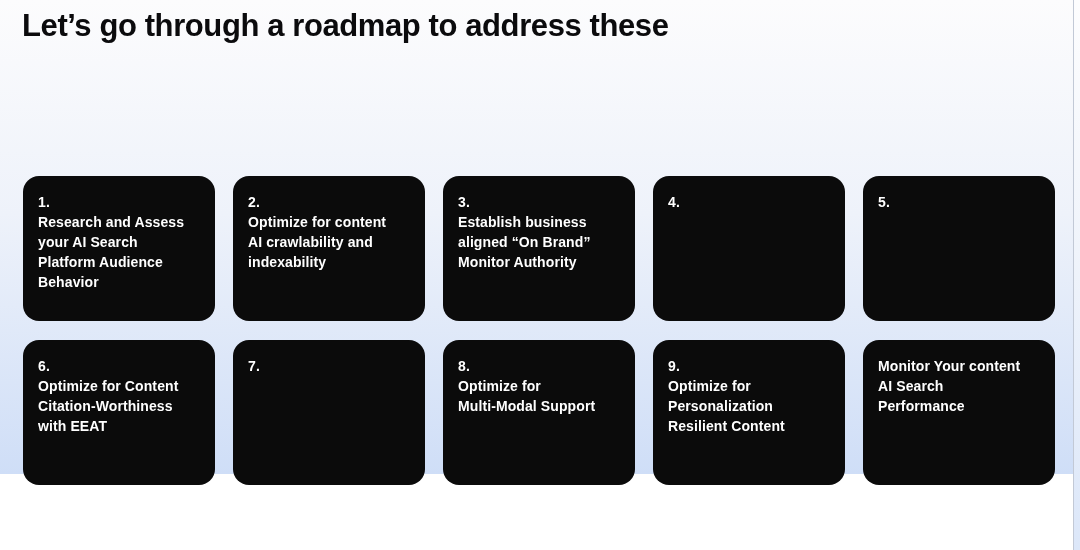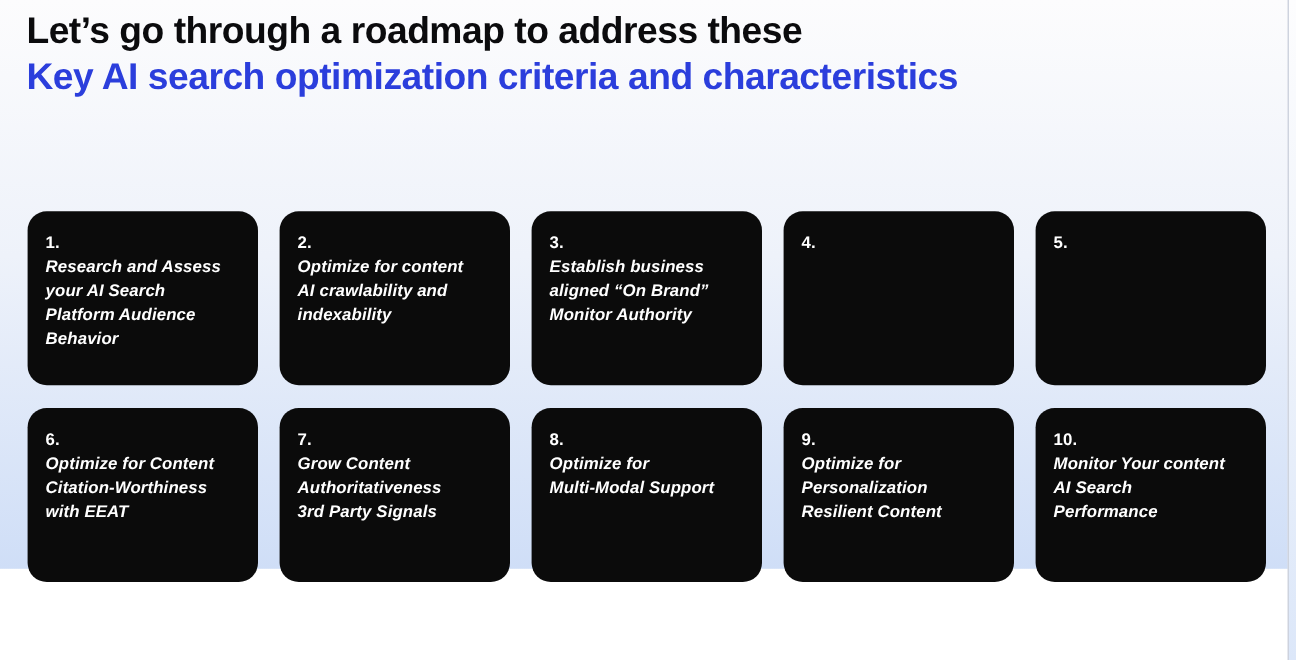--- a/index.html
+++ b/index.html
@@ -52,31 +52,29 @@
   }
   .card .num,
   .card .txt {
     font-size: 14px;
     line-height: 20px;
     font-weight: 700;
     letter-spacing: 0.1px;
   }
   .card .txt {
     white-space: pre-line;
-    font-style: italic;
   }
 </style>
 </head>
 <body>
 
 <div class="slide">
 
   <div class="title-block">
     <div class="title-line">Let’s go through a roadmap to address these</div>
-    <div class="title-line accent">Key AI search optimization criteria and characteristics</div>
   </div>
 
   <div class="grid">
 
     <div class="card">
       <div class="num">1.</div>
       <div class="txt">Research and Assess
 your AI Search
 Platform Audience
 Behavior</div>
@@ -106,40 +104,36 @@
 
     <div class="card">
       <div class="num">6.</div>
       <div class="txt">Optimize for Content
 Citation-Worthiness
 with EEAT</div>
     </div>
 
     <div class="card">
       <div class="num">7.</div>
-      <div class="txt">Grow Content
-Authoritativeness
-3rd Party Signals</div>
     </div>
 
     <div class="card">
       <div class="num">8.</div>
       <div class="txt">Optimize for
 Multi-Modal Support</div>
     </div>
 
     <div class="card">
       <div class="num">9.</div>
       <div class="txt">Optimize for
 Personalization
 Resilient Content</div>
     </div>
 
     <div class="card">
-      <div class="num">10.</div>
       <div class="txt">Monitor Your content
 AI Search
 Performance</div>
     </div>
 
   </div>
 </div>
 
 <div class="page-edge"></div>
 

